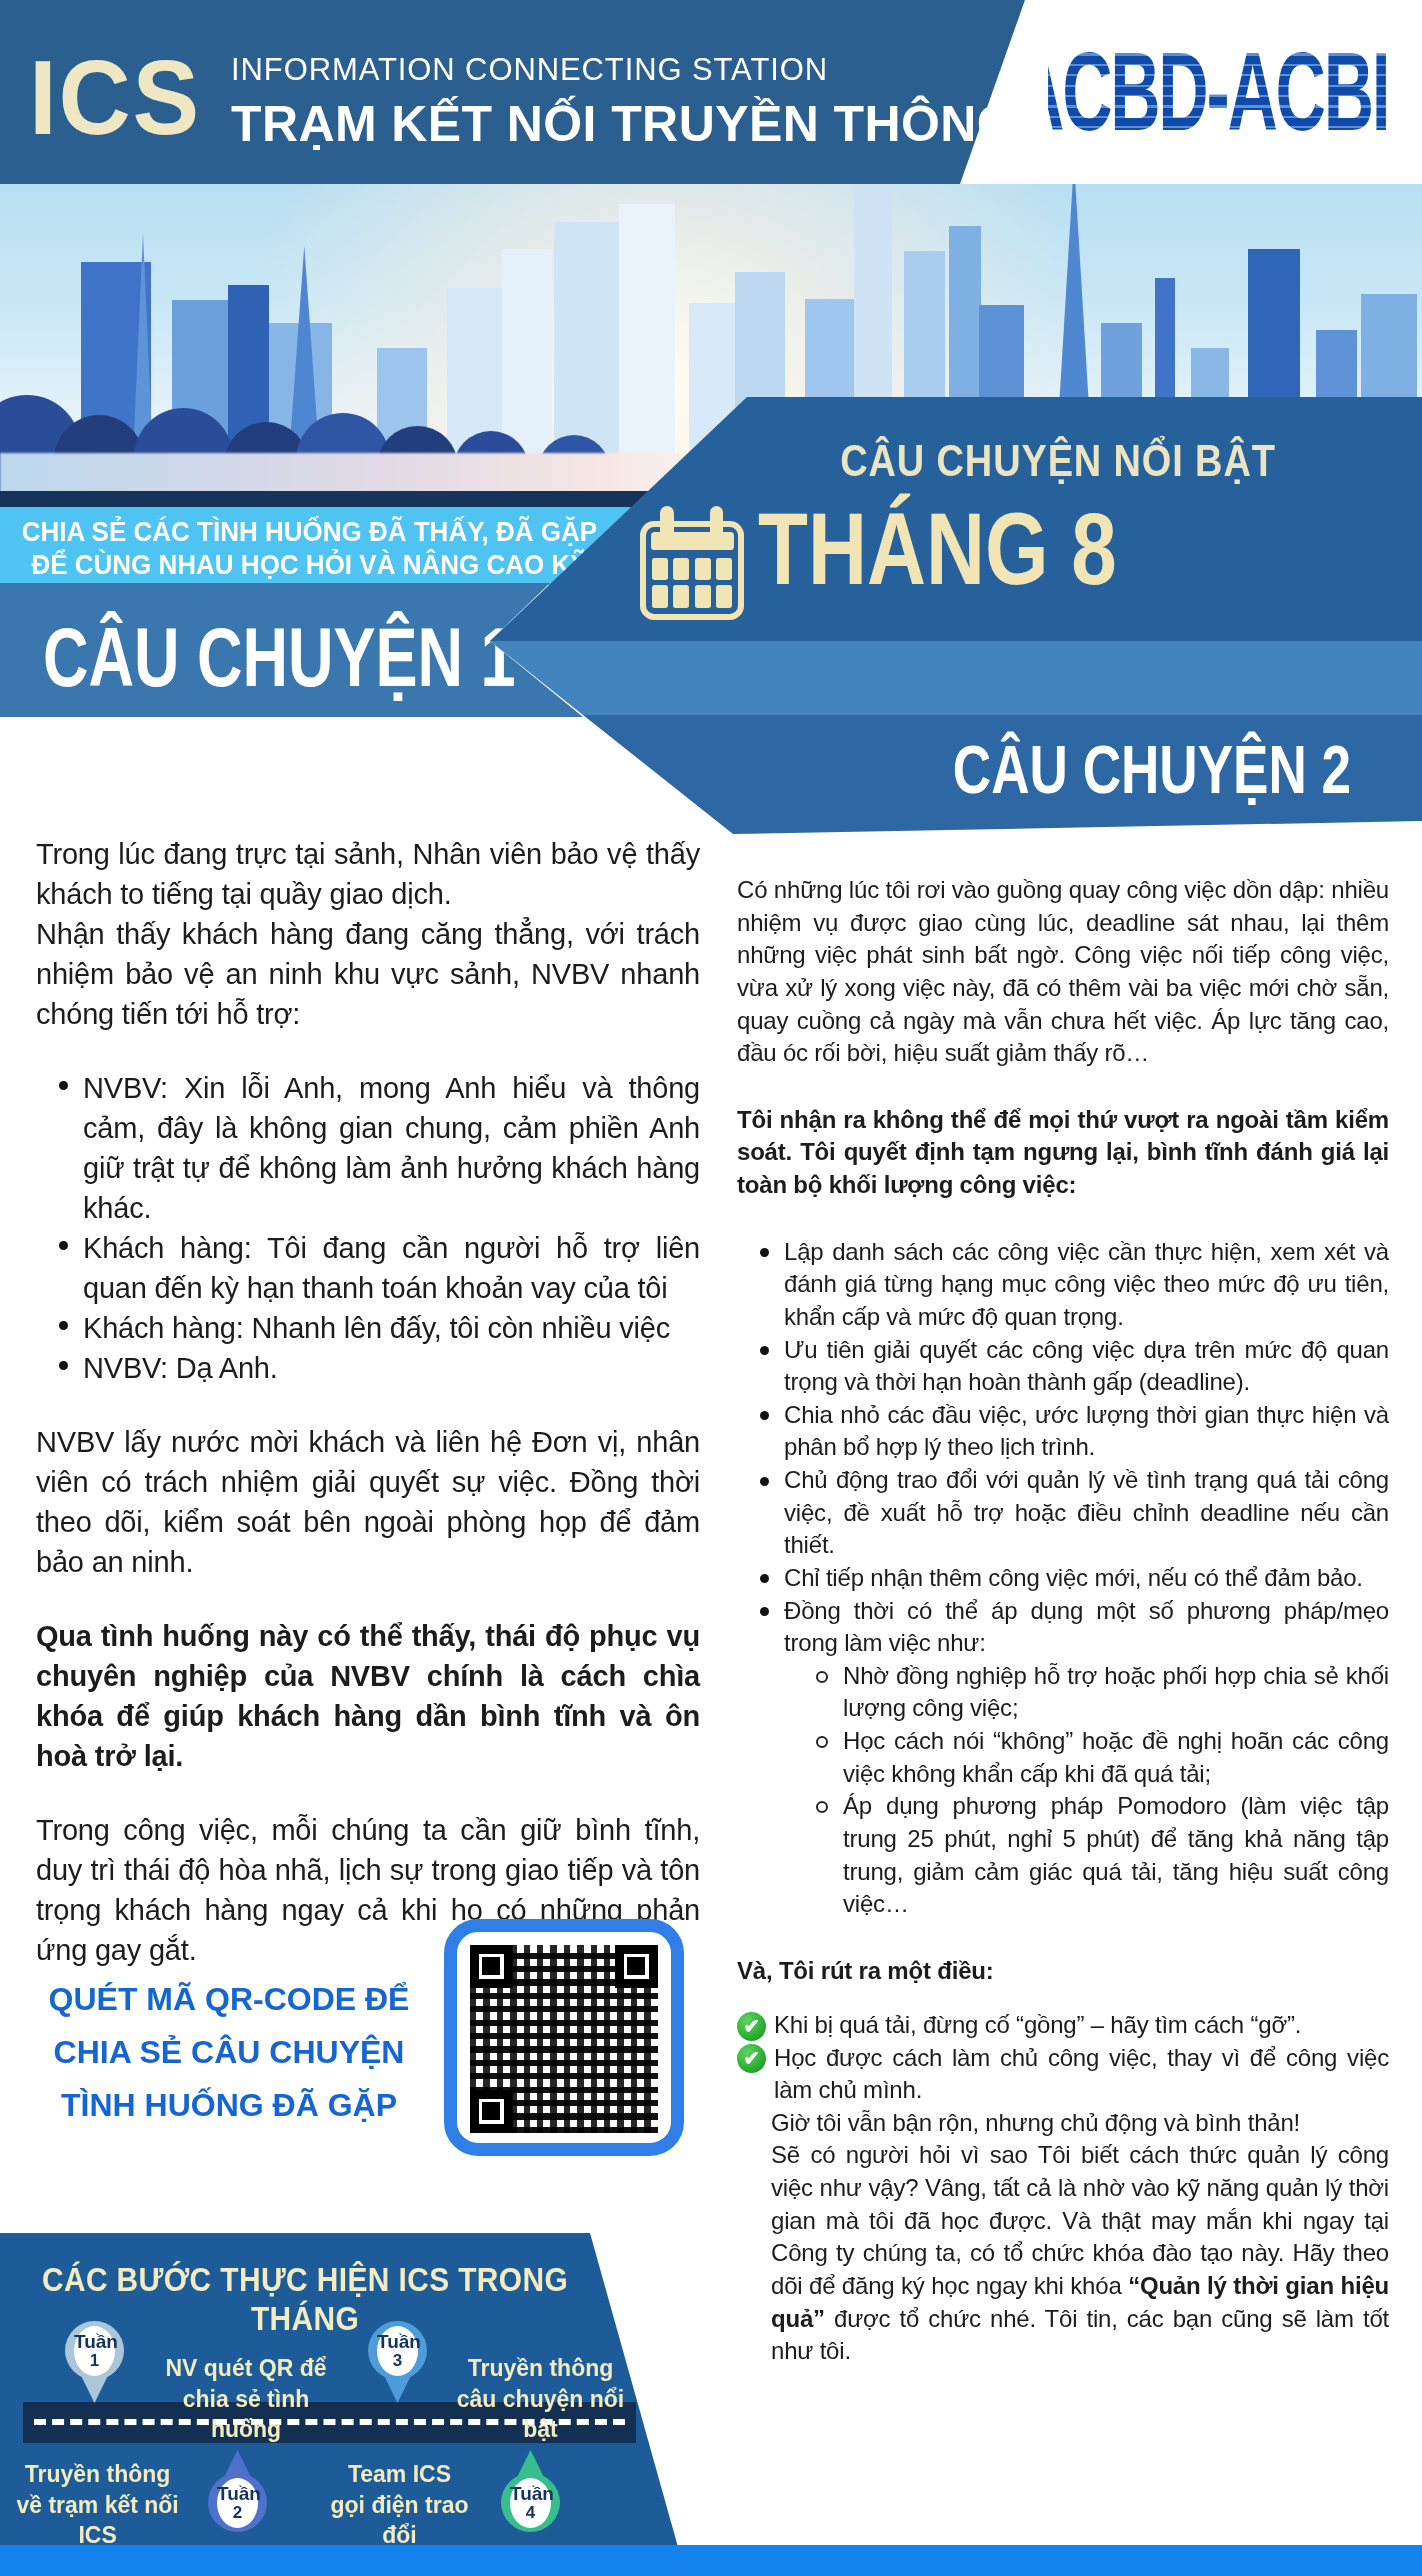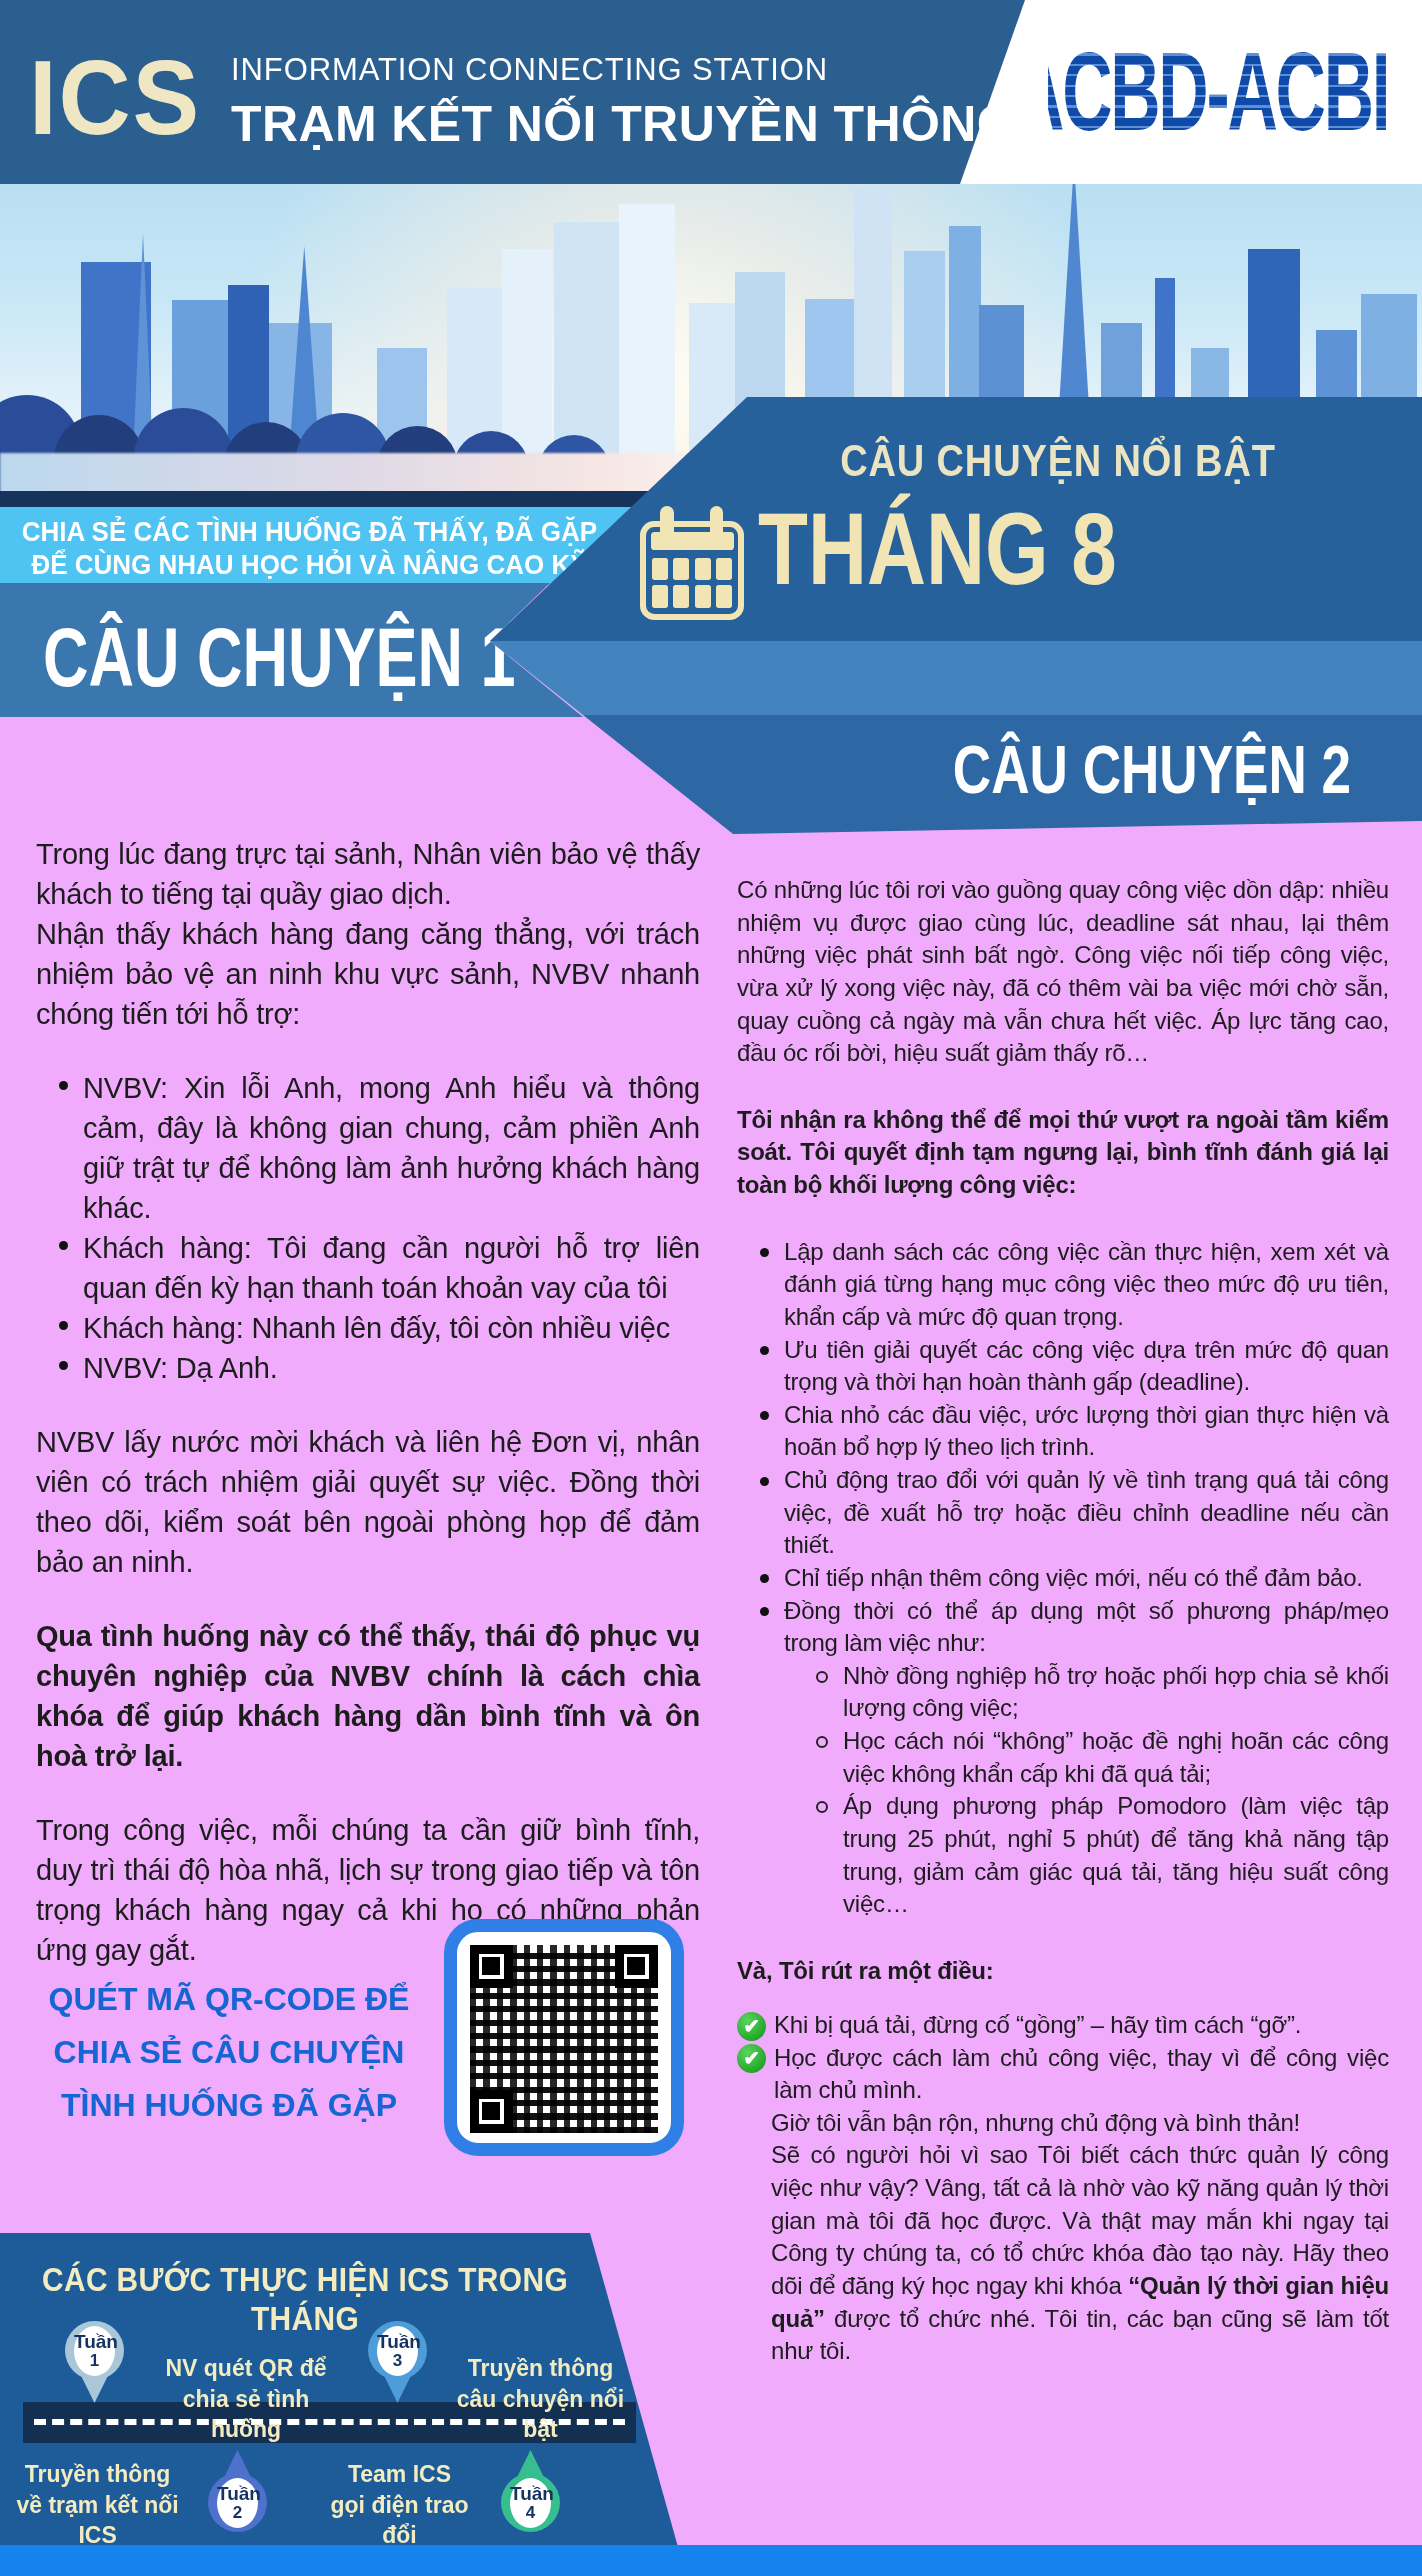--- a/index.html
+++ b/index.html
@@ -1,17 +1,17 @@
 <!DOCTYPE html>
 <html style="font-size:14.3px"><head>
 <meta charset="utf-8">
 <style>
   html,body{margin:0;padding:0;background:#888;}
   *{box-sizing:border-box;}
-  #page{position:relative;width:1423px;height:2576px;background:#f0abfc;overflow:hidden;
+  #page{position:relative;width:1423px;height:2576px;background:#ffffff;overflow:hidden;
         font-family:"Liberation Sans",sans-serif;color:#1c1c1c;}
 
   
   .header{position:absolute;left:0;top:0;width:1423px;height:184px;background:#ffffff;}
   .header-blue{position:absolute;left:0;top:0;width:1423px;height:184px;background:#2b5f90;
                clip-path:polygon(0 0,1025px 0,960px 184px,0 184px);}
   .ics-logo{position:absolute;left:29px;top:27px;font-size:100px;font-weight:900;color:#efe7c4;
             letter-spacing:1.8px;line-height:134px;transform:scaleY(1.05);transform-origin:left top;}
   .h-en{position:absolute;left:231px;top:52px;font-size:31px;font-weight:500;color:#ffffff;letter-spacing:0.9px;}
   .h-vi{position:absolute;left:231px;top:95px;font-size:50px;font-weight:800;color:#ffffff;letter-spacing:0.4px;}
@@ -252,21 +252,21 @@
     </div>
   </div>
 
   <div class="colR">
     <p>Có những lúc tôi rơi vào guồng quay công việc dồn dập: nhiều nhiệm vụ được giao cùng lúc, deadline sát nhau, lại thêm những việc phát sinh bất ngờ. Công việc nối tiếp công việc, vừa xử lý xong việc này, đã có thêm vài ba việc mới chờ sẵn, quay cuồng cả ngày mà vẫn chưa hết việc. Áp lực tăng cao, đầu óc rối bời, hiệu suất giảm thấy rõ…</p>
     <p class="mt b">Tôi nhận ra không thể để mọi thứ vượt ra ngoài tầm kiểm soát. Tôi quyết định tạm ngưng lại, bình tĩnh đánh giá lại toàn bộ khối lượng công việc:</p>
     <ul class="plain">
 
     <li class="idx-0">Lập danh sách các công việc cần thực hiện, xem xét và đánh giá từng hạng mục công việc theo mức độ ưu tiên, khẩn cấp và mức độ quan trọng.</li>
         <li class="idx-1">Ưu tiên giải quyết các công việc dựa trên mức độ quan trọng và thời hạn hoàn thành gấp (deadline).</li>
-        <li class="idx-2">Chia nhỏ các đầu việc, ước lượng thời gian thực hiện và hoãn bổ hợp lý theo lịch trình.</li>
+        <li class="idx-2">Chia nhỏ các đầu việc, ước lượng thời gian thực hiện và phân bổ hợp lý theo lịch trình.</li>
         <li class="idx-3">Chủ động trao đổi với quản lý về tình trạng quá tải công việc, đề xuất hỗ trợ hoặc điều chỉnh deadline nếu cần thiết.</li>
         <li class="idx-4">Chỉ tiếp nhận thêm công việc mới, nếu có thể đảm bảo.</li>
         <li class="idx-5">Đồng thời có thể áp dụng một số phương pháp/mẹo trong làm việc như:</li>
       </ul>
     <ul class="subs">
 
     <li class="idx-0">Nhờ đồng nghiệp hỗ trợ hoặc phối hợp chia sẻ khối lượng công việc;</li>
         <li class="idx-1">Học cách nói “không” hoặc đề nghị hoãn các công việc không khẩn cấp khi đã quá tải;</li>
         <li class="idx-2">Áp dụng phương pháp Pomodoro (làm việc tập trung 25 phút, nghỉ 5 phút) để tăng khả năng tập trung, giảm cảm giác quá tải, tăng hiệu suất công việc…</li>
       </ul>

